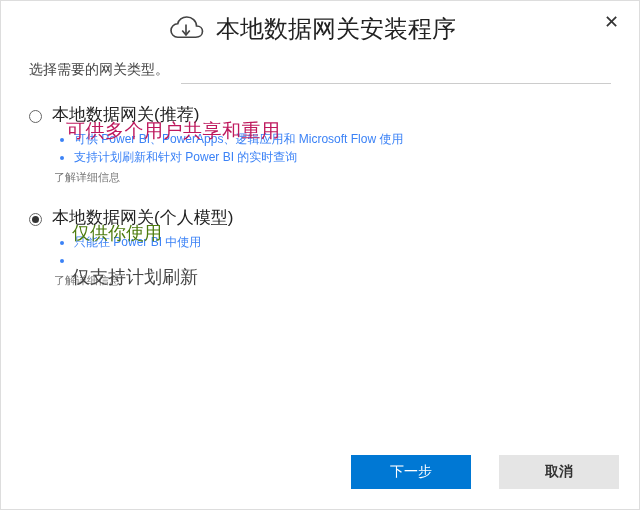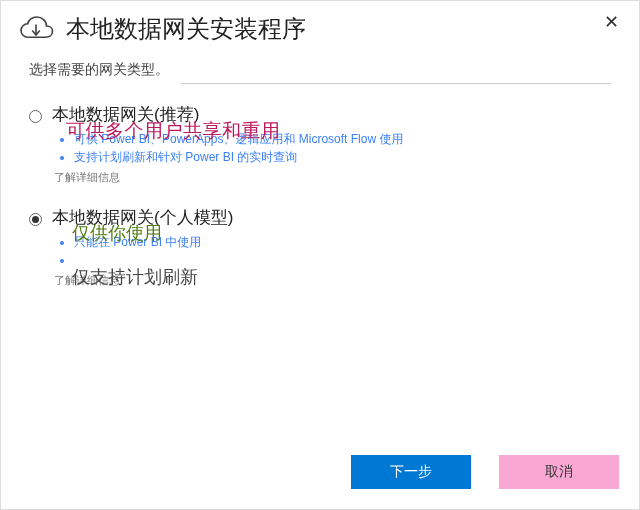--- a/index.html
+++ b/index.html
@@ -11,22 +11,23 @@
       font-family: "Microsoft YaHei", "Segoe UI", sans-serif;
       background: #fff;
       width: 640px;
       height: 510px;
       position: relative;
       border: 1px solid #ddd;
     }
     .header {
       display: flex;
       align-items: center;
-      padding: 12px 24px 8px 17px;
-      position: relative;
+      padding: 12px 24px 8px 8px;
+      position: relative;
+      justify-content: center;
     }
     .cloud-icon {
       width: 36px;
       height: 28px;
       margin-right: 12px;
       flex-shrink: 0;
     }
     .title {
       font-size: 24px;
       font-weight: 300;
@@ -156,22 +157,23 @@
       border: none;
       font-size: 14px;
       cursor: pointer;
       font-family: inherit;
     }
     .btn-primary {
       background: #0078d4;
       color: #fff;
     }
     .btn-secondary {
-      background: #f9a8d4;
+      background: #e5e5e5;
       color: #333;
+      font-weight: bold;
     }
   </style>
 </head>
 <body>
 
 <div class="header">
   <svg class="cloud-icon" viewBox="0 0 48 36">
     <path d="M38 14c0-7-6-12-13-12-6 0-11 4-12 9-5 0-9 4-9 9s4 9 9 9h24c5 0 9-3 9-8 0-4-3-7-8-7z" fill="none" stroke="#444" stroke-width="2.2"></path>
     <line x1="24" y1="12" x2="24" y2="25" stroke="#444" stroke-width="2.2"></line>
     <polyline points="19,20 24,26 29,20" fill="none" stroke="#444" stroke-width="2.2"></polyline>

